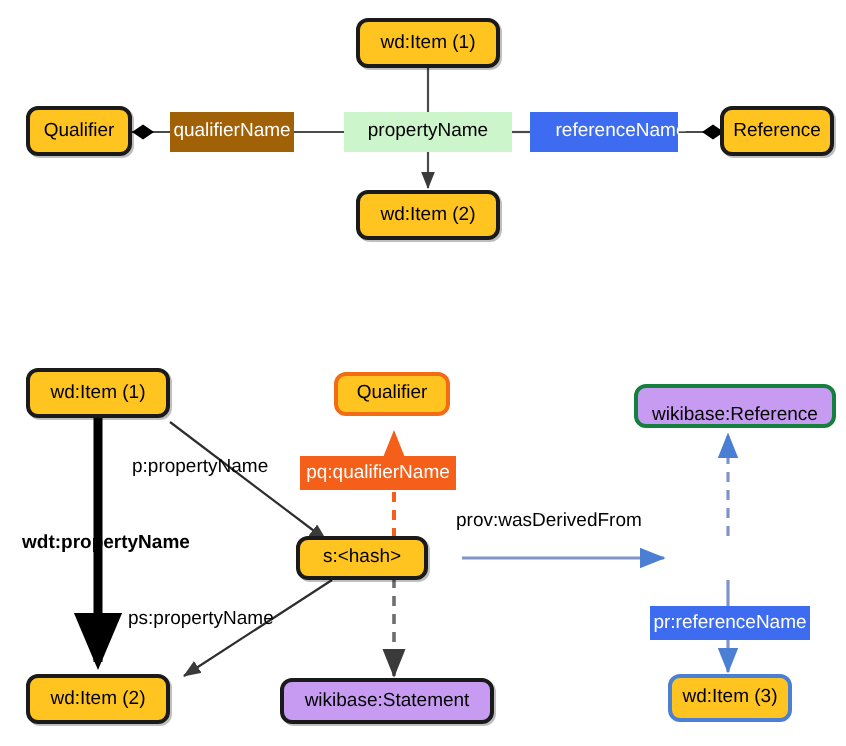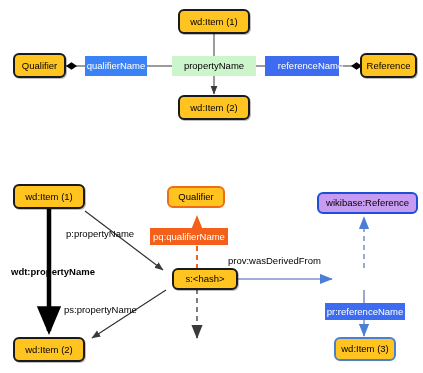--- a/index.html
+++ b/index.html
@@ -63,37 +63,38 @@
     background: #c79bf2;
     border: 2px solid #1a1a1a;
     border-radius: 6px;
     color: #000000;
     font-size: 9.5px;
     box-shadow: 1px 1px 0 rgba(0,0,0,0.25);
   }
   
   .ent-violet {
     background: #c79bf2;
-    border: 2px solid #1d4ed8;
-    border-radius: 6px;
-    color: #000000;
-    font-size: 9.5px;
+    border: 2px solid #15803d;
+    border-radius: 6px;
+    color: #000000;
+    font-size: 9.5px;
+    align-items: flex-end;
   }
   
   .chip {
     border-radius: 0;
     font-size: 9.5px;
     padding: 2px 3px;
   }
   .chip-green {
     background: #ccf5cc;
     color: #000000;
   }
   .chip-orange {
-    background: #3b82f6;
+    background: #a16207;
     color: #ffffff;
   }
   .chip-orange2 {
     background: #f4601a;
     color: #ffffff;
   }
   .chip-blue {
     background: #3d6cf0;
     color: #ffffff;
     padding-left: 20px;
@@ -201,24 +202,27 @@
   </div>
 
   <div class="node ent" style="left:13px; top:337px; width:72px; height:25px;">
     <span>wd:Item (2)</span>
   </div>
 
   <div class="node ent-orange" style="left:167px; top:186px; width:58px; height:22px;">
     <span>Qualifier</span>
   </div>
 
-  <div class="node ent" style="left:172px; top:268px; width:66px; height:22px;text-align:center;">
+  <div class="node ent" style="left:148px; top:268px; width:66px; height:22px;text-align:center;">
     <span>s:&lt;hash&gt;</span>
   </div>
 
+  <div class="node ent-purple" style="left:140px; top:339px; width:107px; height:23px;">
+    <span>wikibase:Statement</span>
+  </div>
 
   <div class="node ent-violet" style="left:317px; top:192px; width:101px; height:22px;">
     <span>wikibase:Reference</span>
   </div>
 
 
   <div class="node ent-blue" style="left:334px; top:337px; width:62px; height:24px;">
     <span>wd:Item (3)</span>
   </div>
 

